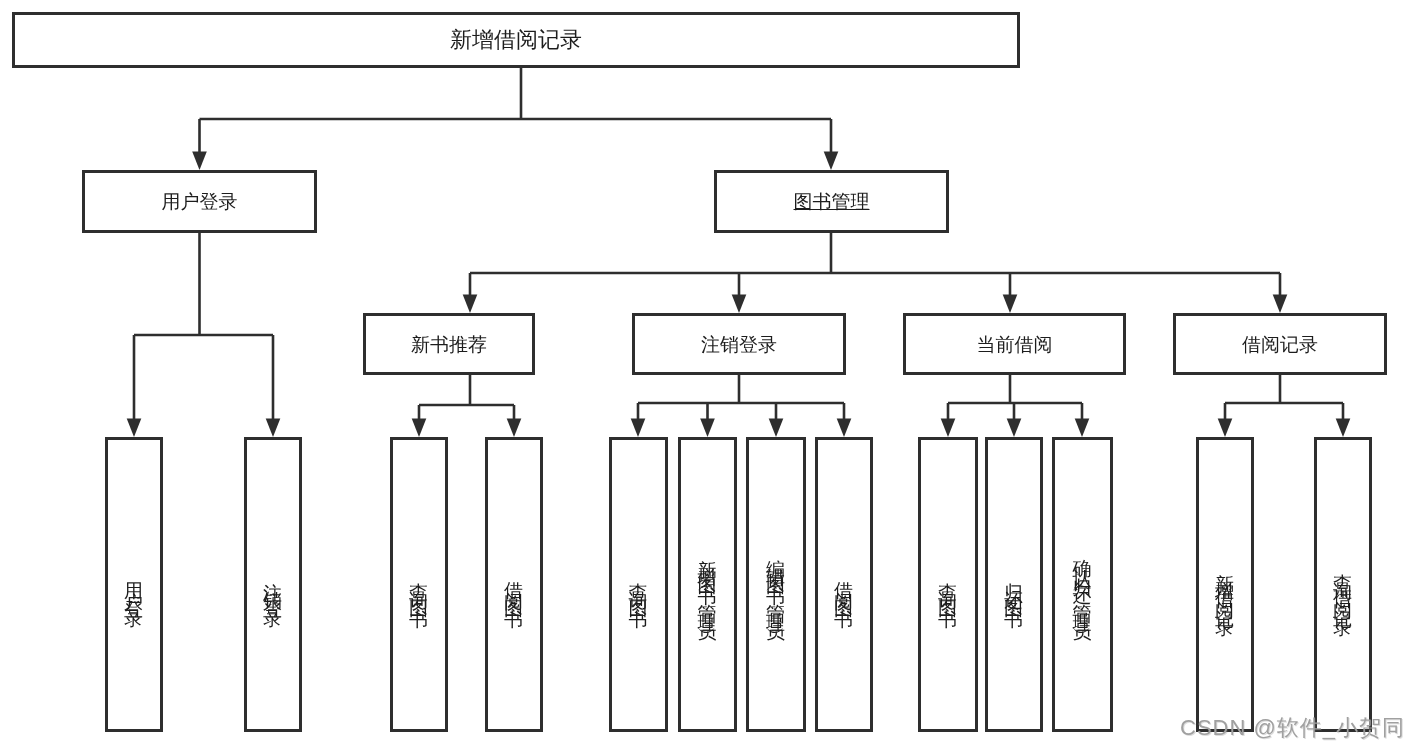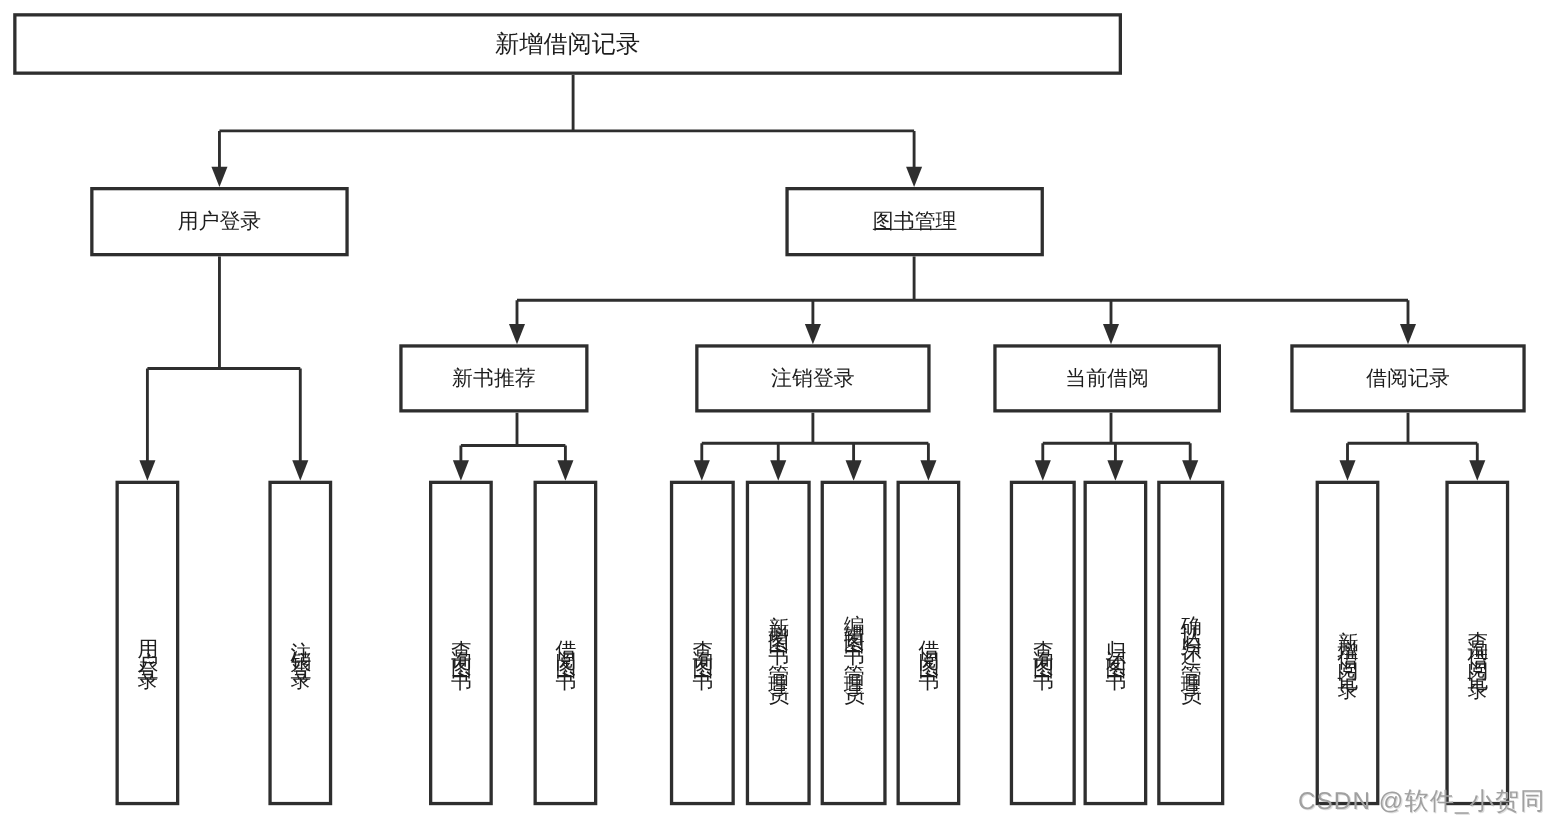--- a/index.html
+++ b/index.html
@@ -104,21 +104,21 @@
   <div class="box" style="left:714px; top:170px; width:235px; height:63px;text-decoration:underline;">
     <span>图书管理</span>
   </div>
 
   <div class="box" style="left:363px; top:313px; width:172px; height:62px;">
     <span>新书推荐</span>
   </div>
   <div class="box" style="left:632px; top:313px; width:214px; height:62px;">
     <span>注销登录</span>
   </div>
-  <div class="box" style="left:903px; top:313px; width:207px; height:62px;">
+  <div class="box" style="left:903px; top:313px; width:223px; height:62px;">
     <span>当前借阅</span>
   </div>
   <div class="box" style="left:1173px; top:313px; width:214px; height:62px;">
     <span>借阅记录</span>
   </div>
 
   <div class="box leaf" style="left:105px; top:437px; width:58px; height:295px;">
     <span>用户登录</span>
   </div>
   <div class="box leaf" style="left:244px; top:437px; width:58px; height:295px;">

